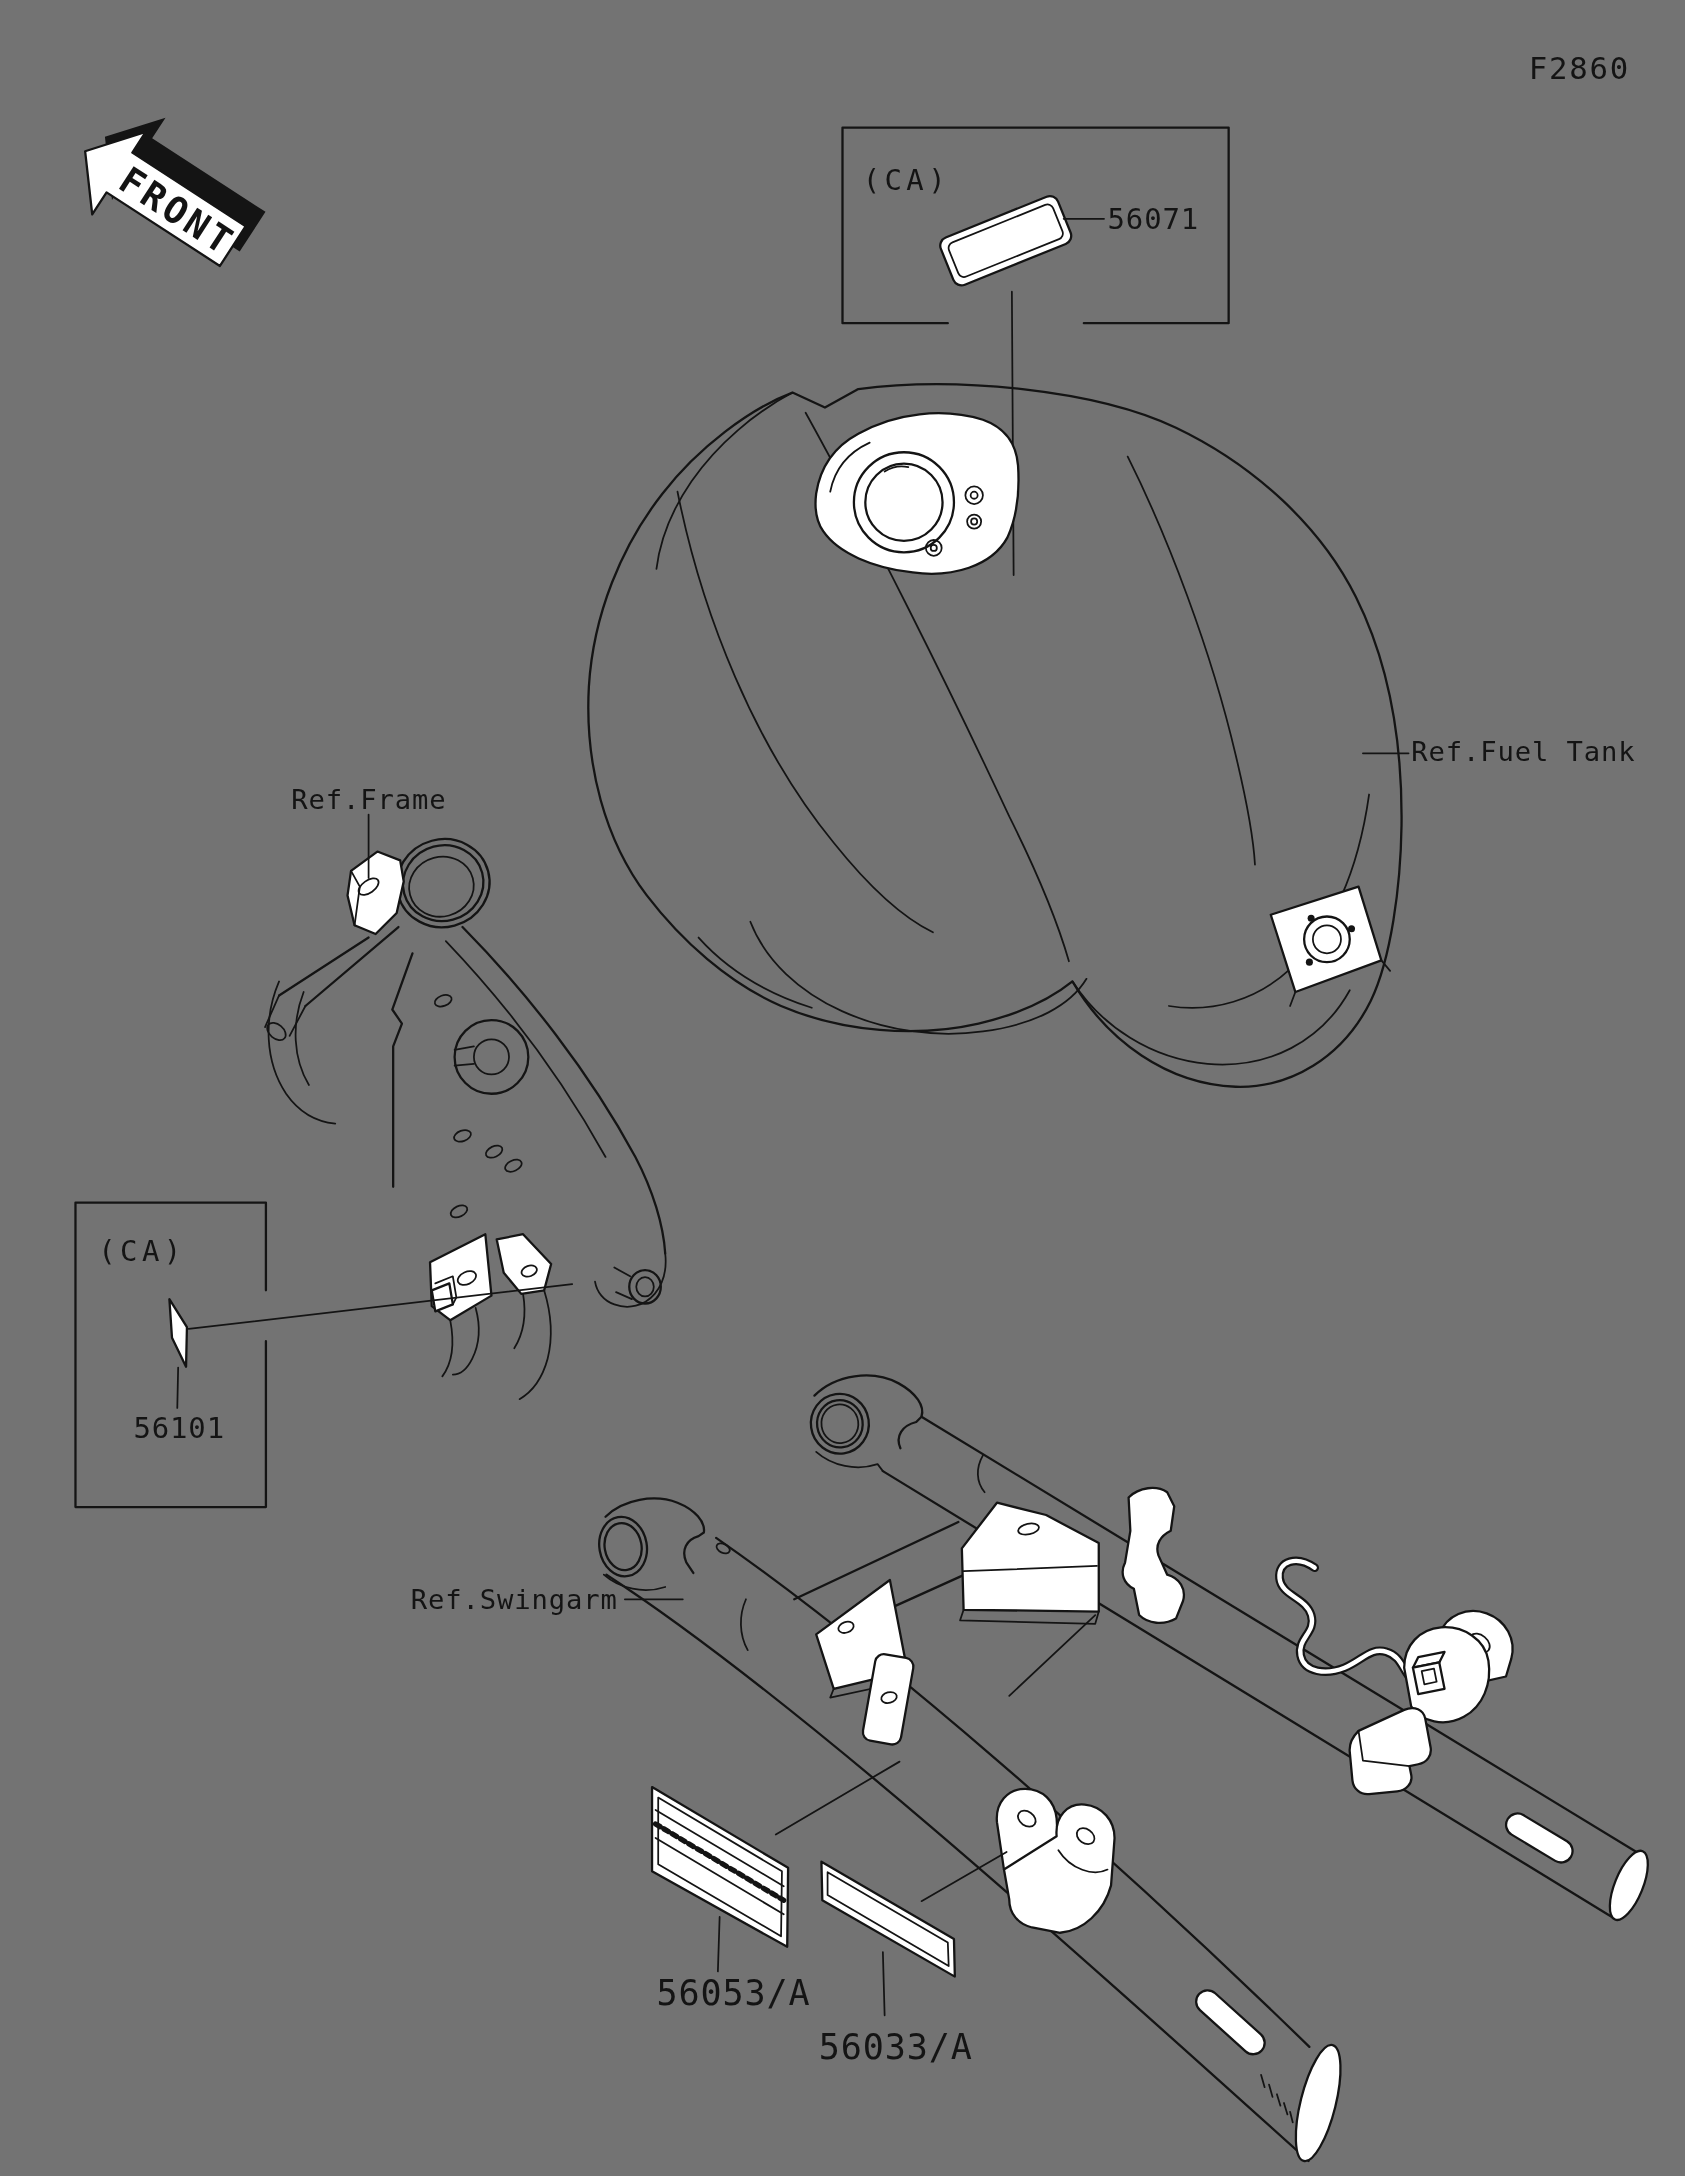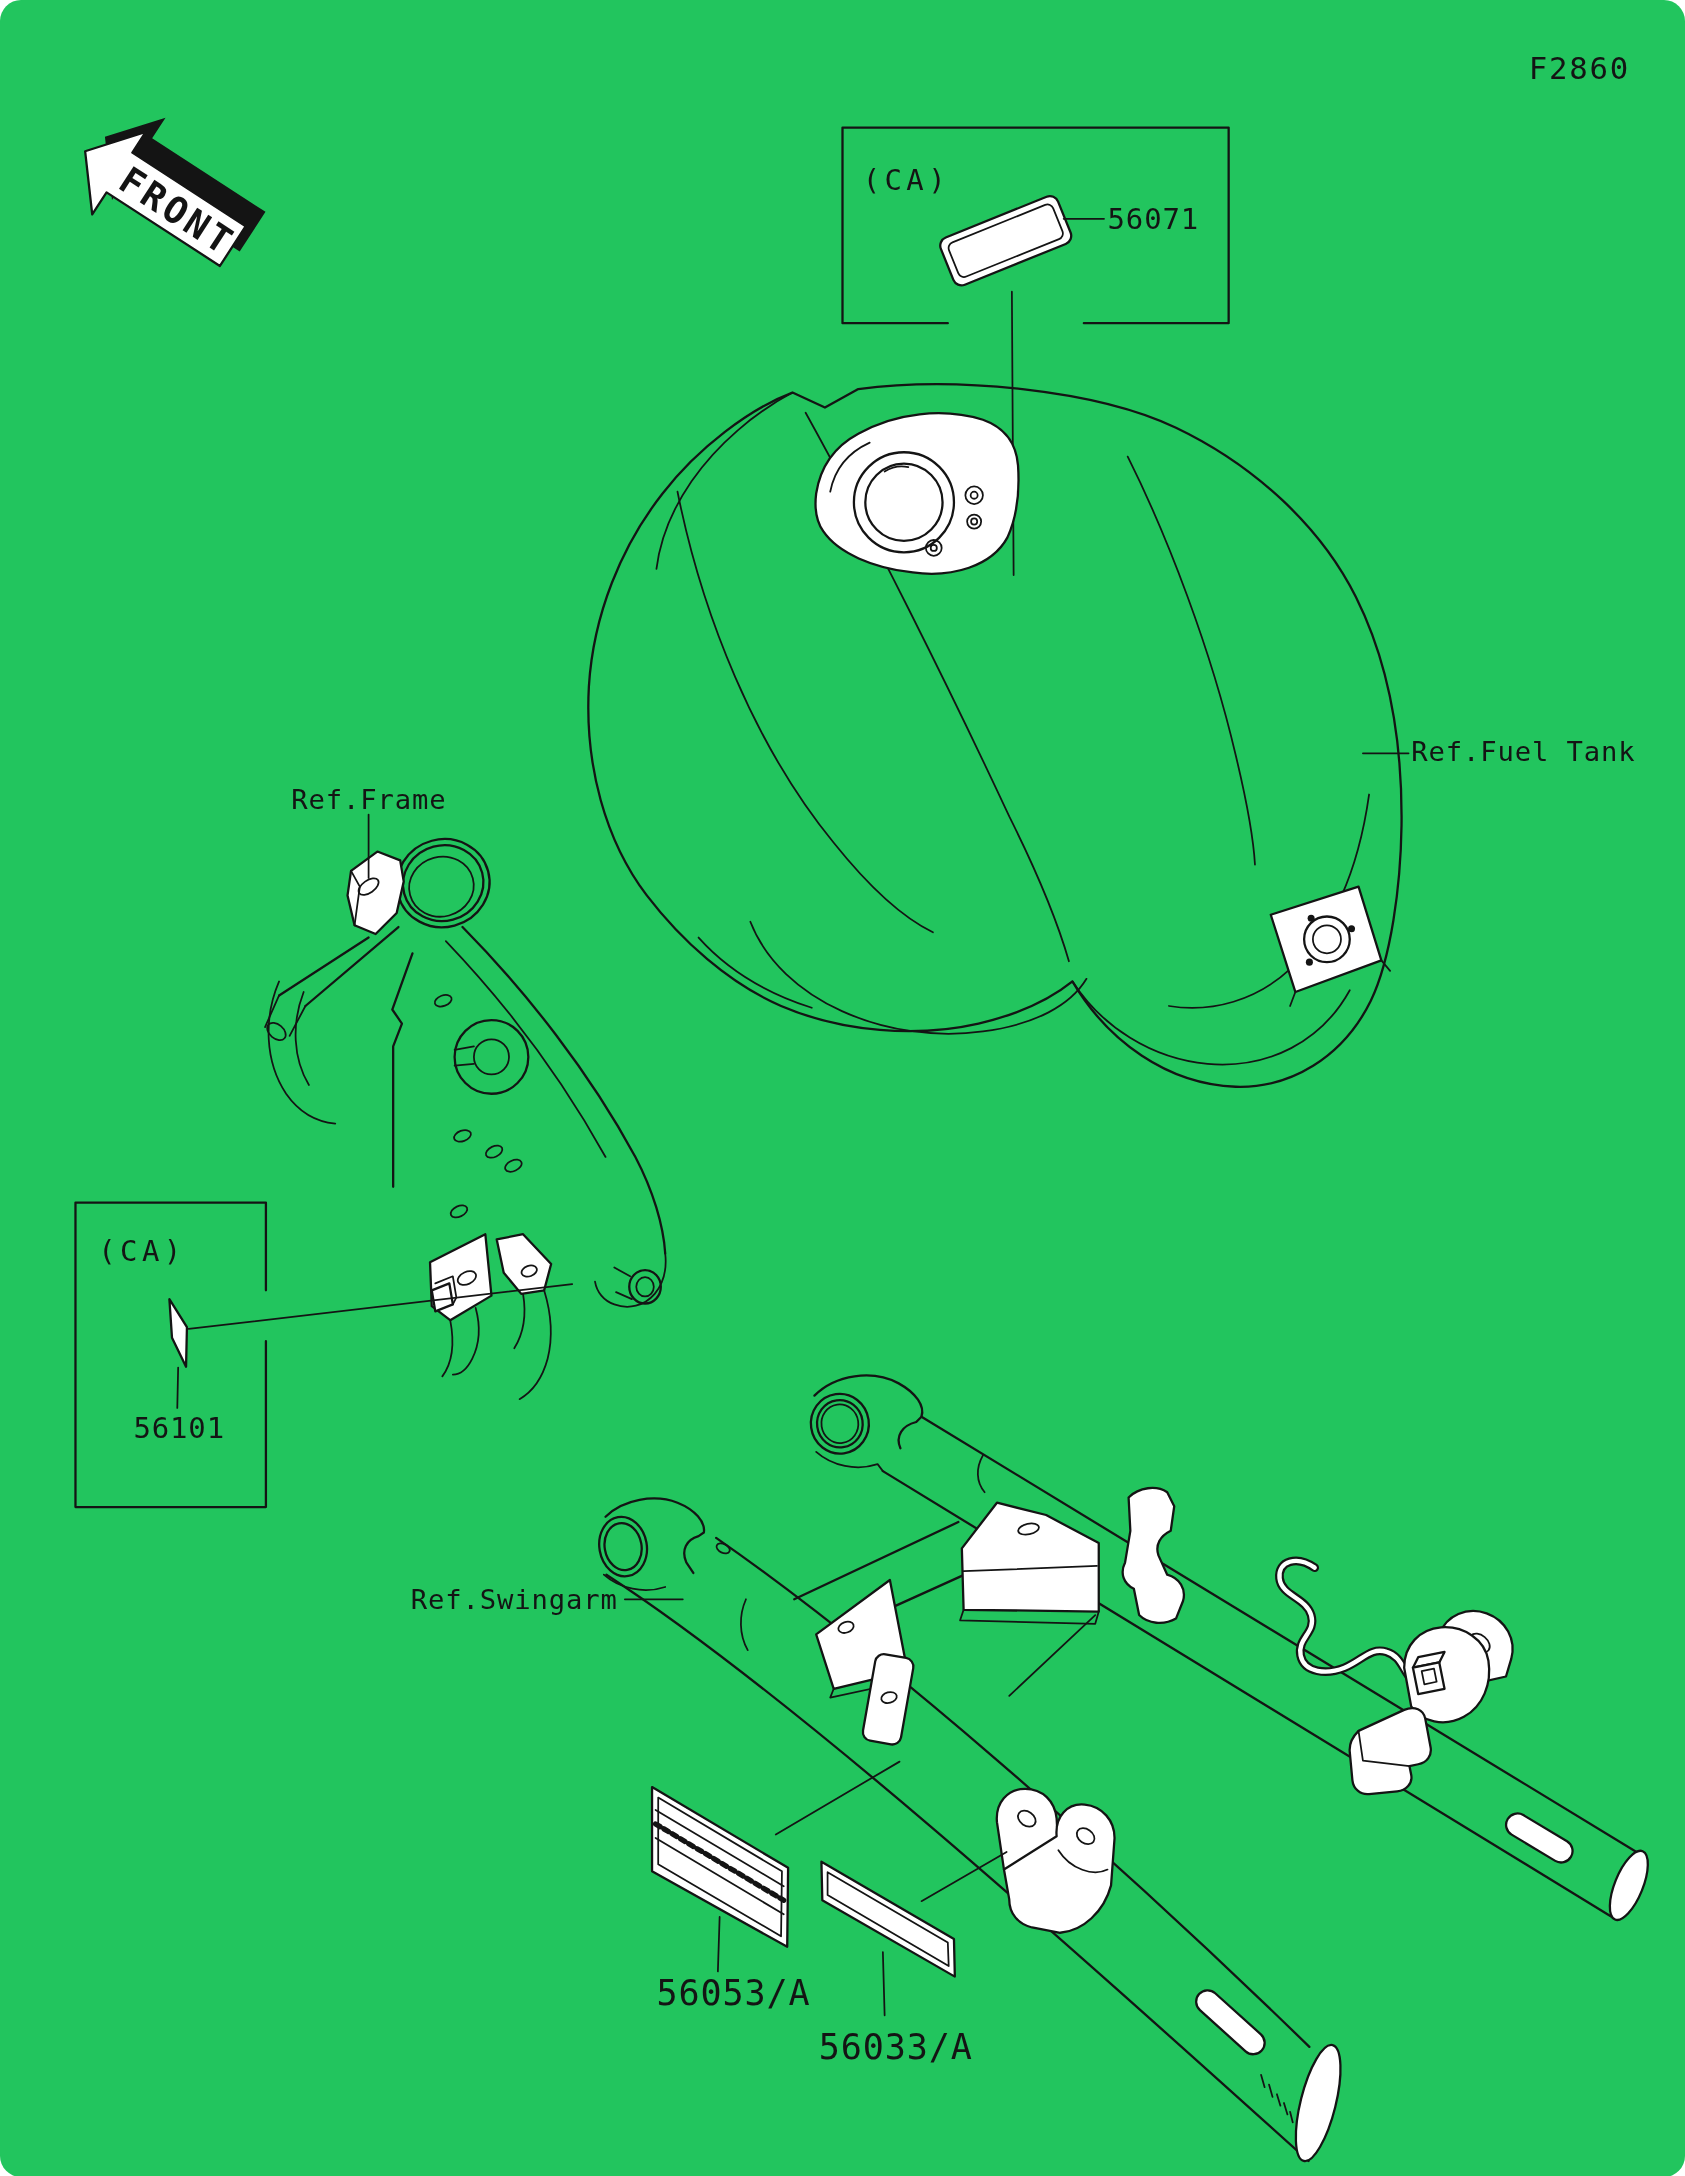--- a/index.html
+++ b/index.html
@@ -1,16 +1,16 @@
 <!DOCTYPE html>
 <html style="font-size:14px"><head>
 <meta charset="utf-8">
 <style>
   html,body{margin:0;padding:0;background:#ffffff;}
-  .canvas{position:relative;width:1685px;height:2177px;background:#22c55e;overflow:hidden;border-radius:21px;}
+  .canvas{position:relative;width:1685px;height:2177px;background:#737373;overflow:hidden;}
   svg{position:absolute;inset:0;}
   .s{fill:none;stroke:#141414;stroke-width:2.6;stroke-linecap:round;stroke-linejoin:round;}
   .s2{fill:none;stroke:#141414;stroke-width:2;stroke-linecap:round;stroke-linejoin:round;}
   .fw{fill:#ffffff;stroke:#141414;stroke-width:2.6;stroke-linecap:round;stroke-linejoin:round;}
   .fb{fill:#141414;stroke:none;}
   .rod-outer{fill:none;stroke:#141414;stroke-width:10;stroke-linecap:round;stroke-linejoin:round;}
   .rod-inner{fill:none;stroke:#ffffff;stroke-width:5;stroke-linecap:round;stroke-linejoin:round;}
   .t{font-family:"DejaVu Sans Mono","Liberation Mono",monospace;fill:#141414;}
   .t31{font-size:31px;letter-spacing:1px;}
   .t33{font-size:33px;letter-spacing:1px;}

